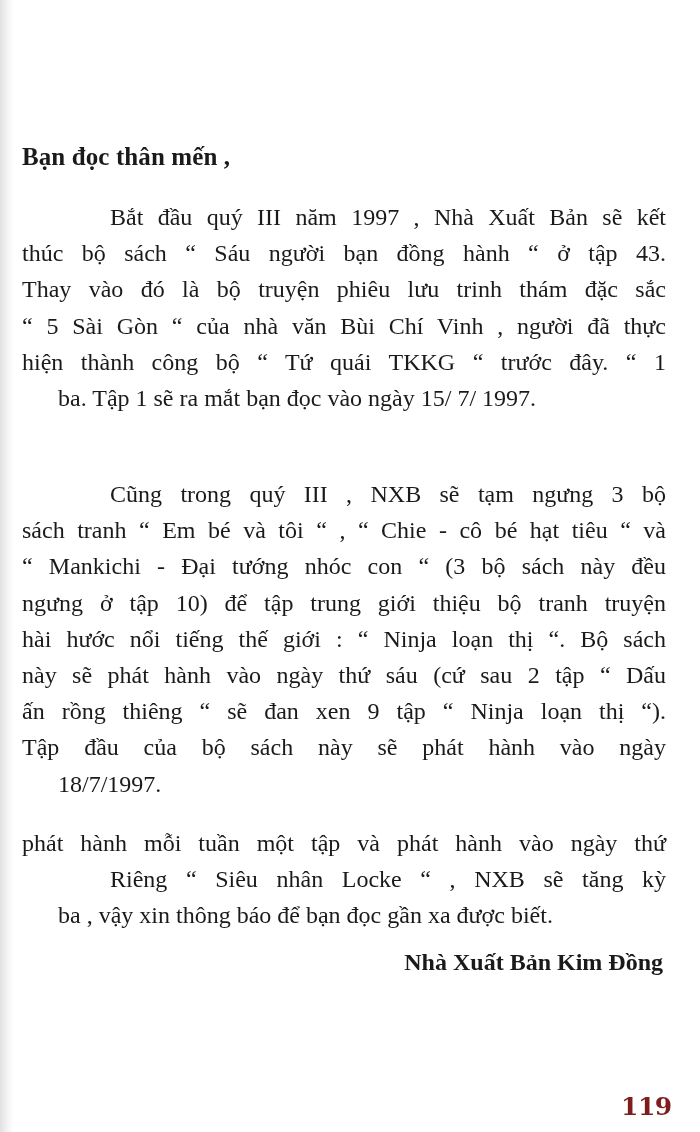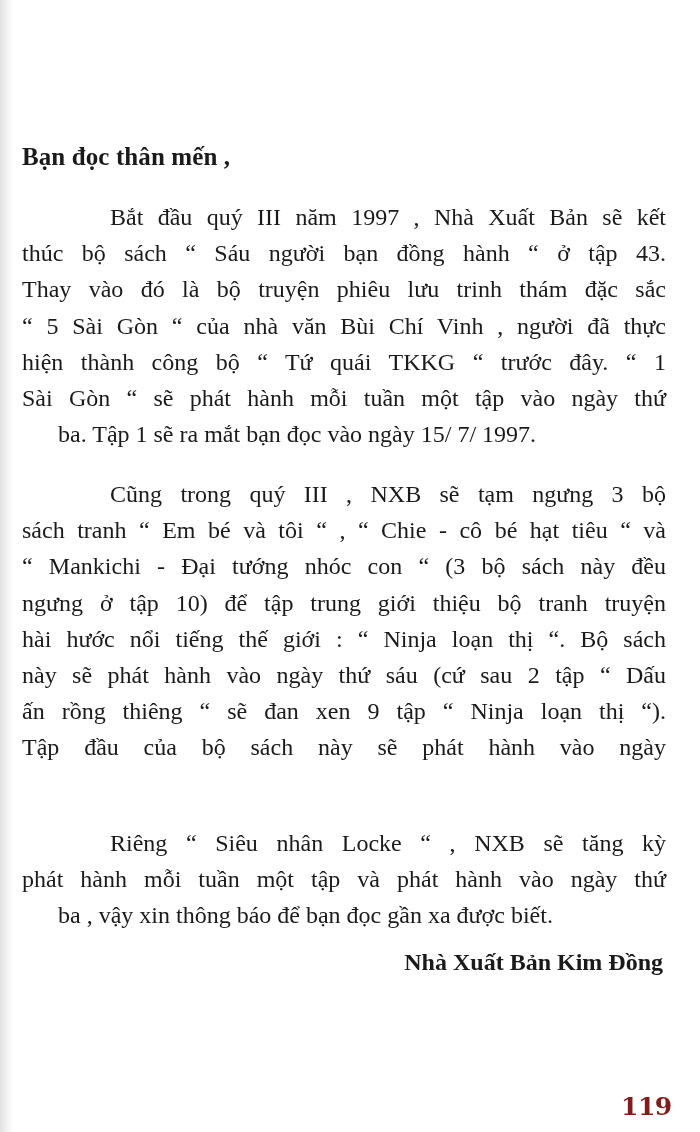--- a/index.html
+++ b/index.html
@@ -88,37 +88,37 @@
 <div class="content">
 
   <div class="greeting">Bạn đọc thân mến ,</div>
 
   <div class="para" id="p1">
     <span class="line indent">Bắt đầu quý III năm 1997 , Nhà Xuất Bản sẽ kết</span>
     <span class="line">thúc bộ sách “ Sáu người bạn đồng hành “ ở tập 43.</span>
     <span class="line">Thay vào đó là bộ truyện phiêu lưu trinh thám đặc sắc</span>
     <span class="line">“ 5 Sài Gòn “ của nhà văn Bùi Chí Vinh , người đã thực</span>
     <span class="line">hiện thành công bộ “ Tứ quái TKKG “ trước đây. “ 1</span>
-    <span class="line">Sài Gòn “ sẽ phát hành mỗi tuần một tập vào ngày thứ</span>
     <span class="line last">ba. Tập 1 sẽ ra mắt bạn đọc vào ngày 15/ 7/ 1997.</span>
   </div>
 
   <div class="para" id="p2">
     <span class="line indent">Cũng trong quý III , NXB sẽ tạm ngưng 3 bộ</span>
     <span class="line">sách tranh “ Em bé và tôi “ , “ Chie - cô bé hạt tiêu “ và</span>
     <span class="line">“ Mankichi - Đại tướng nhóc con “ (3 bộ sách này đều</span>
     <span class="line">ngưng ở tập 10) để tập trung giới thiệu bộ tranh truyện</span>
     <span class="line">hài hước nổi tiếng thế giới : “ Ninja loạn thị “. Bộ sách</span>
     <span class="line">này sẽ phát hành vào ngày thứ sáu (cứ sau 2 tập “ Dấu</span>
     <span class="line">ấn rồng thiêng “ sẽ đan xen 9 tập “ Ninja loạn thị “).</span>
     <span class="line">Tập đầu của bộ sách này sẽ phát hành vào ngày</span>
+    <span class="line last">18/7/1997.</span>
   </div>
 
   <div class="para" id="p3">
+    <span class="line">phát hành mỗi tuần một tập và phát hành vào ngày thứ</span>
     <span class="line indent">Riêng “ Siêu nhân Locke “ , NXB sẽ tăng kỳ</span>
-    <span class="line">phát hành mỗi tuần một tập và phát hành vào ngày thứ</span>
     <span class="line last">ba , vậy xin thông báo để bạn đọc gần xa được biết.</span>
   </div>
 
   <div class="signature">Nhà Xuất Bản Kim Đồng</div>
 </div>
 
 <div class="page-number">119</div>
 
 </body></html>

